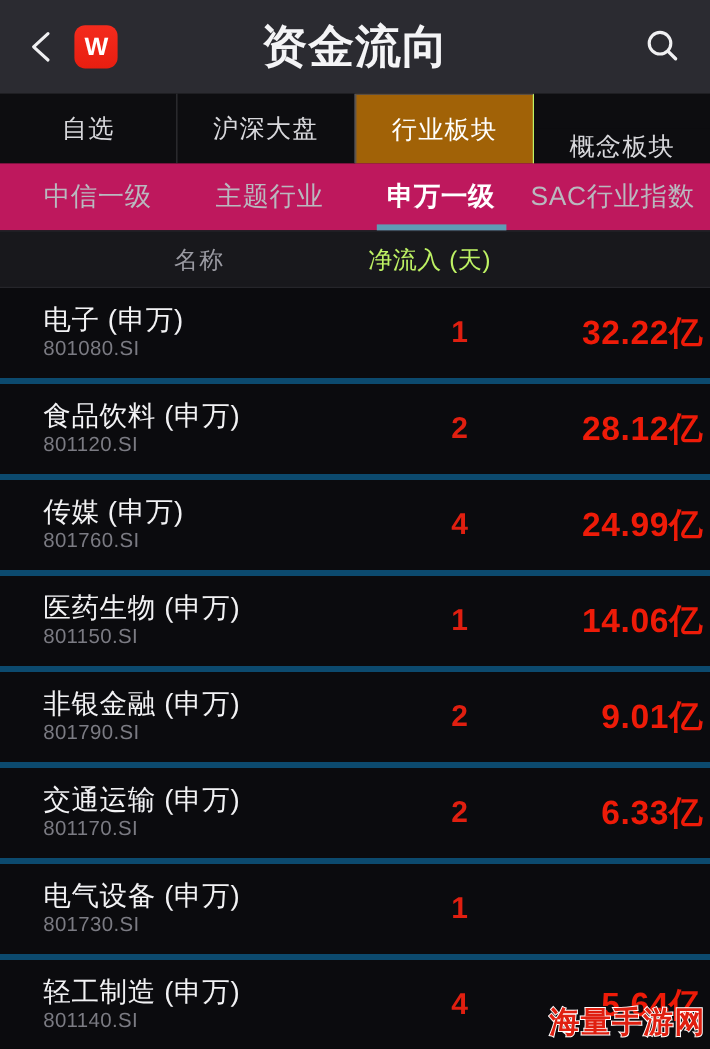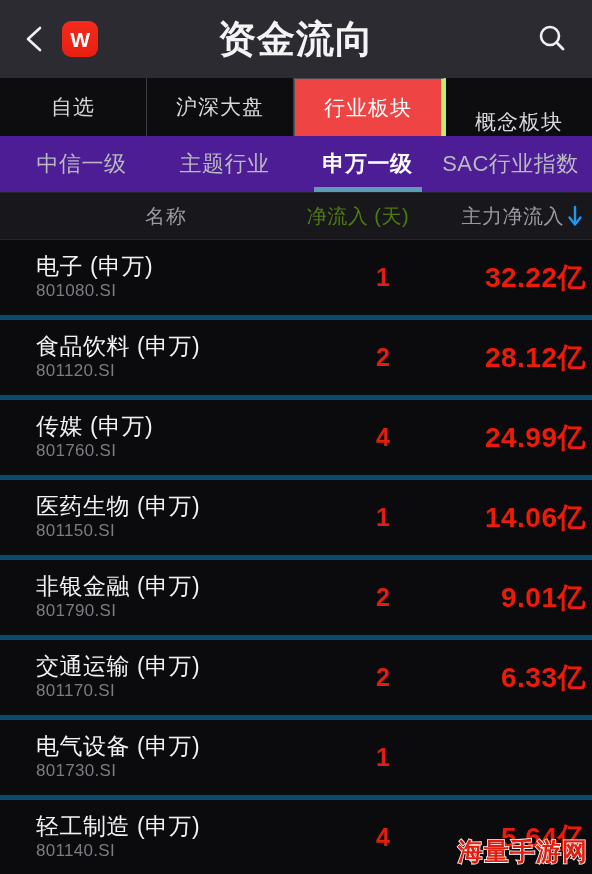--- a/index.html
+++ b/index.html
@@ -98,32 +98,32 @@
     color: #d8d8dc;
     font-size: 21px;
     letter-spacing: 1px;
     border-right: 1px solid #3c3c42;
     box-sizing: border-box;
     cursor: pointer;
     background: #0d0d10;
   }
   .tab-p:last-child { border-right: none; margin-top: 29px; }
   .tab-p.active {
-    background: #ef4444;
+    background: #a16207;
     color: #ffffff;
     border-left: 1px solid #55555c;
-    border-right: 5px solid #bef264;
+    border-right: 1px solid #bef264;
     border-top: 1px solid #4a4a51;
   }
 
   
   .tabs-secondary {
     display: flex;
     height: 56px;
-    background: #4c1d95;
+    background: #be185d;
     align-items: stretch;
     padding: 0 10px;
     box-sizing: border-box;
   }
   .tab-s {
     flex: 1;
     position: relative;
     display: flex;
     align-items: center;
     justify-content: center;
@@ -160,21 +160,21 @@
   .col-name {
     width: 236px;
     text-align: center;
     color: #9a9aa2;
     font-size: 20px;
     letter-spacing: 1px;
   }
   .col-days {
     width: 148px;
     text-align: center;
-    color: #4d7c0f;
+    color: #bef264;
     font-size: 20px;
     letter-spacing: 0.5px;
   }
   .col-main {
     flex: 1;
     display: flex;
     align-items: center;
     justify-content: flex-end;
     padding-right: 8px;
     color: #9a9aa2;
@@ -309,27 +309,20 @@
     </div>
   </div>
 
   <div class="col-header">
     <div class="col-name">
       <span>名称</span>
     </div>
     <div class="col-days">
       <span>净流入 (天)</span>
     </div>
-    <div class="col-main">
-      <span>主力净流入</span>
-      <svg class="sort-arrow" viewBox="0 0 18 22">
-        <line x1="9" y1="2" x2="9" y2="17" stroke="#2196f3" stroke-width="2.4" stroke-linecap="round"></line>
-        <polyline points="3.5,12.5 9,19.5 14.5,12.5" fill="none" stroke="#2196f3" stroke-width="2.4" stroke-linecap="round" stroke-linejoin="round"></polyline>
-      </svg>
-    </div>
   </div>
 
   <div class="rows">
 
     <div class="row">
       <div class="cell-name">
         <div class="r-name">电子 (申万)</div>
         <div class="r-code">801080.SI</div>
       </div>
       <div class="cell-days">1</div>

